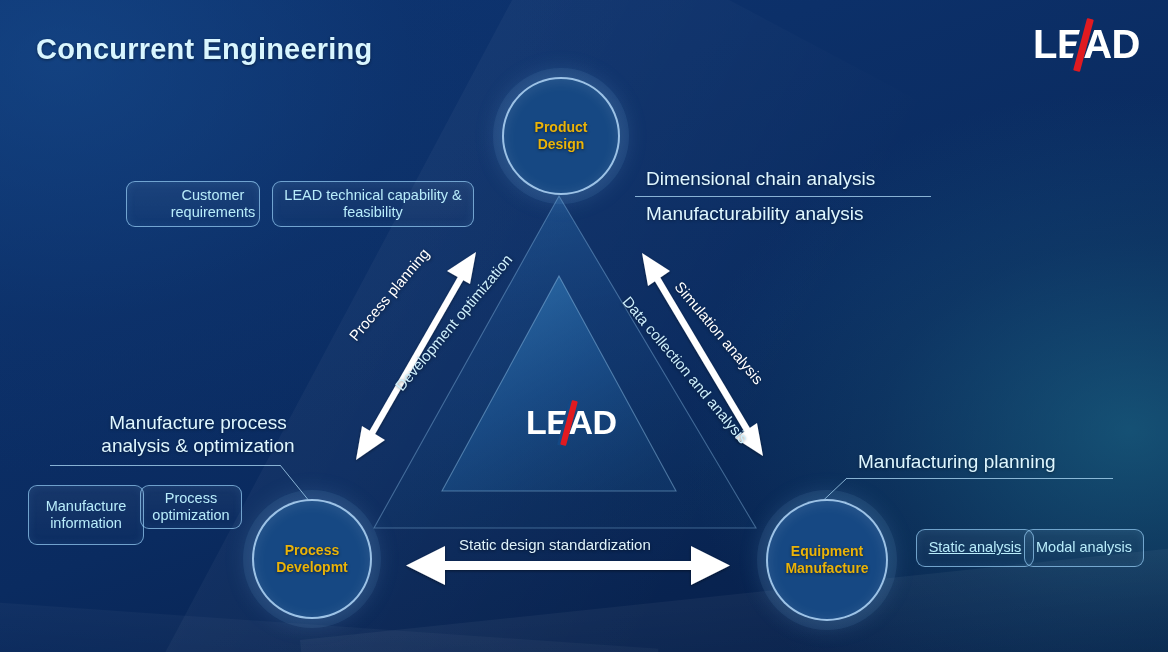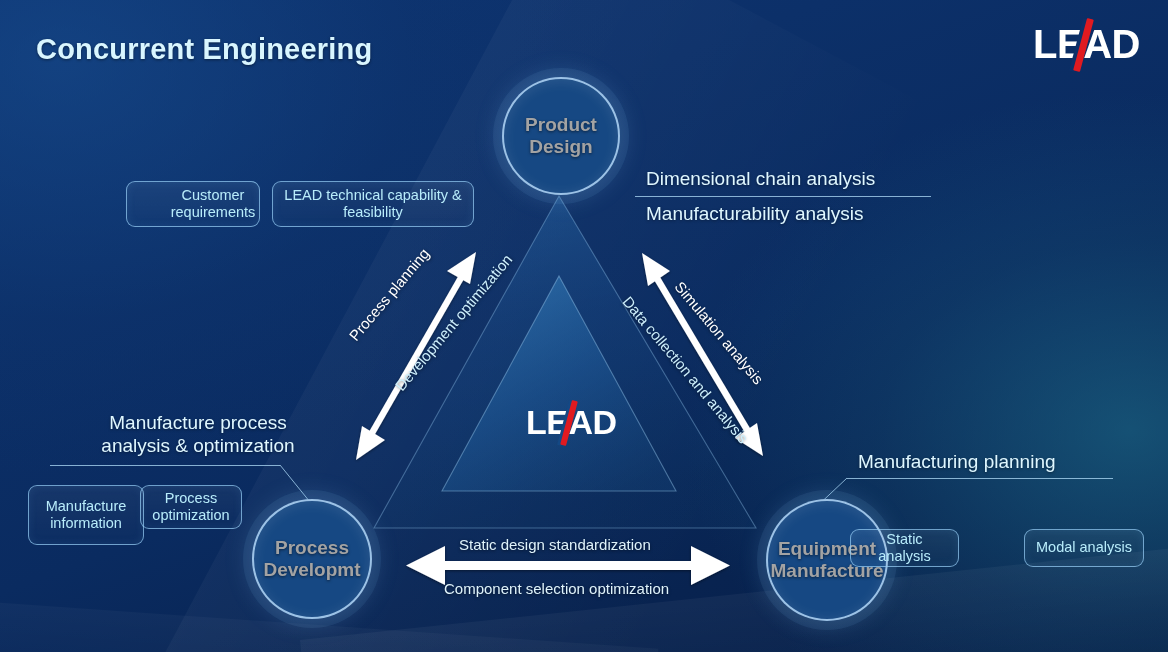--- a/index.html
+++ b/index.html
@@ -56,21 +56,21 @@
   #logo-center .gap{position:absolute;width:4px;height:46px;left:37px;top:-5px;
     transform:rotate(15deg);background:#144884;}
 
   
   #tri-svg{position:absolute;left:0;top:0;width:1168px;height:652px;}
 
   
   .node{
     position:absolute;border-radius:50%;
     display:flex;align-items:center;justify-content:center;
-    text-align:center;color:#a3a3a3;font-weight:bold;font-size:19px;
+    text-align:center;color:#eab308;font-weight:bold;font-size:14px;
     line-height:1.18;
     background:
       radial-gradient(circle at 32% 26%, rgba(255,255,255,.13) 0%, rgba(255,255,255,0) 55%),
       linear-gradient(145deg,#1d5390 0%, #17487f 40%, #123c6e 72%, #0e3museum 100%);
     background-color:#164883;
     border:2px solid rgba(190,225,255,.80);
     box-shadow:
       0 0 0 9px rgba(120,175,230,.10),
       0 0 22px 6px rgba(110,170,225,.20),
       inset 0 2px 14px rgba(255,255,255,.10);
@@ -89,21 +89,21 @@
     font-size:14.5px;line-height:1.2;
     display:flex;align-items:center;justify-content:center;text-align:center;
     background:linear-gradient(180deg, rgba(255,255,255,.05), rgba(255,255,255,.01));
     box-shadow:inset 0 0 10px rgba(120,190,240,.10);
     padding:0 8px;box-sizing:border-box;
   }
   #pill-customer{left:126px;top:181px;width:134px;height:46px;padding-left:48px;}
   #pill-leadtech{left:272px;top:181px;width:202px;height:46px;}
   #pill-manu-info{left:28px;top:485px;width:116px;height:60px;}
   #pill-proc-opt{left:140px;top:485px;width:102px;height:44px;}
-  #pill-static{left:850px;top:529px;width:109px;height:38px;}
+  #pill-static{left:916px;top:529px;width:118px;height:38px;text-decoration:underline;}
   #pill-modal{left:1024px;top:529px;width:120px;height:38px;}
 
   
   .headline{position:absolute;color:#dff7ff;font-size:19px;line-height:1.22;
     text-shadow:0 1px 3px rgba(0,0,0,.4);white-space:nowrap;}
   #hl-dim{left:646px;top:167px;}
   #hl-man{left:646px;top:202px;}
   #hl-mfgplan{left:858px;top:450px;}
   #hl-mpa{left:78px;top:411px;text-align:center;white-space:normal;width:240px;}
 
@@ -234,15 +234,14 @@
     <span>analysis &amp; optimization</span>
   </div>
   <div id="rule-mpa" class="rule"></div>
 
   <div id="al-proc-plan" class="alabel white">Process planning</div>
   <div id="al-dev-opt" class="alabel cyan">Development optimization</div>
   <div id="al-sim" class="alabel white">Simulation analysis</div>
   <div id="al-data" class="alabel cyan">Data collection and analysis</div>
 
   <div id="al-psd">Static design standardization</div>
-  <div id="al-cso">Component selection optimization</div>
 
 </div>
 
 </body></html>

